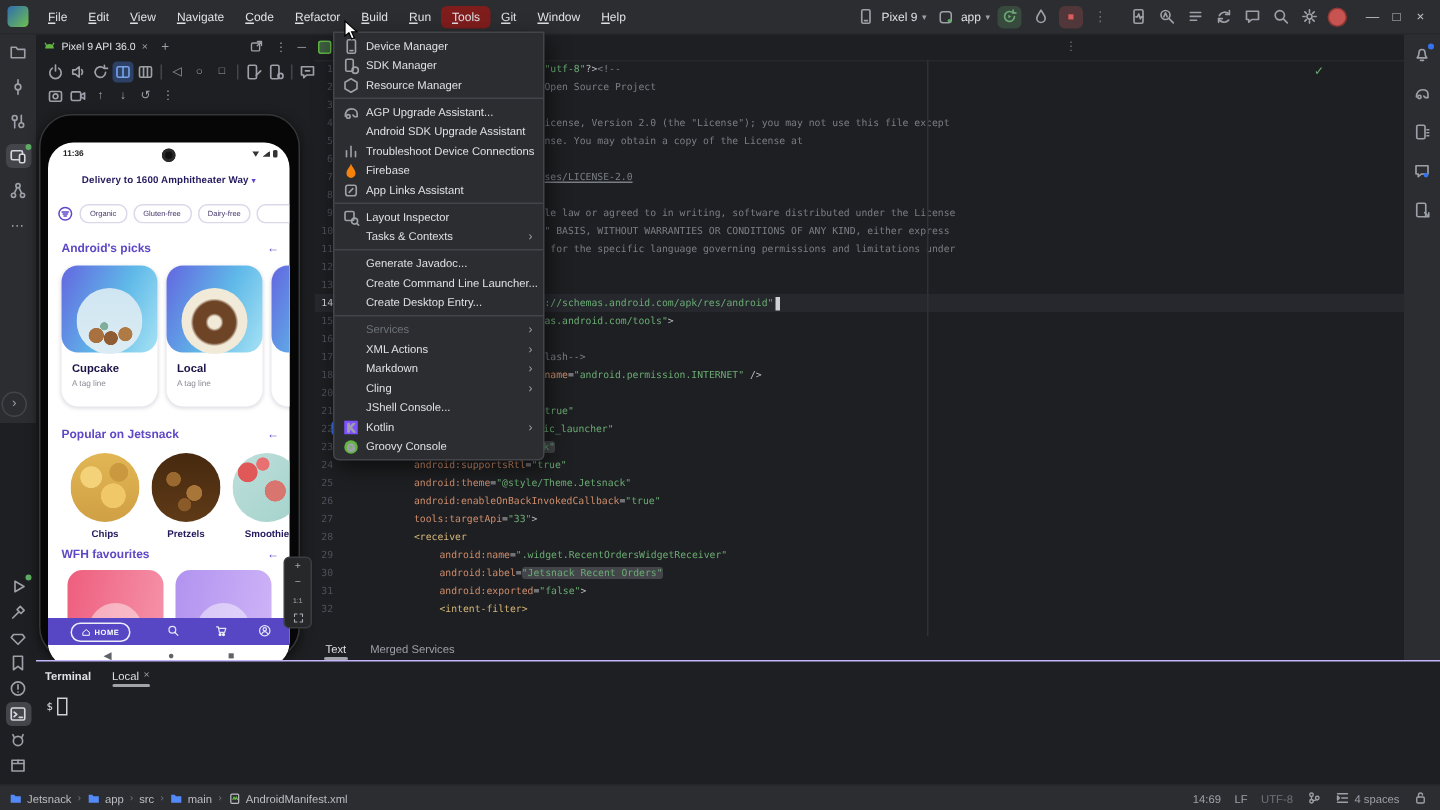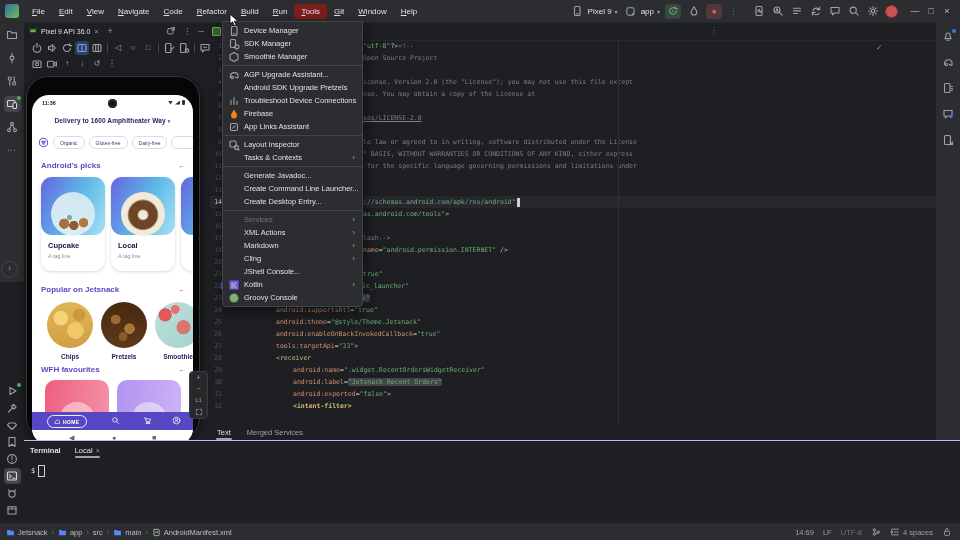--- a/index.html
+++ b/index.html
@@ -767,21 +767,21 @@
         <div class="cl">
           <span class="ln">30</span>
           <span class="lc" style="padding-left: 67px;"><span class="seg a">android:label</span><span class="seg p">=</span><span class="seg sh">"Jetsnack Recent Orders"</span></span>
         </div>
         <div class="cl">
           <span class="ln">31</span>
           <span class="lc" style="padding-left: 67px;"><span class="seg a">android:exported</span><span class="seg p">=</span><span class="seg s">"false"</span><span class="seg p">&gt;</span></span>
         </div>
         <div class="cl">
           <span class="ln">32</span>
-          <span class="lc" style="padding-left: 67px; font-weight: bold;"><span class="seg t">&lt;intent-filter&gt;</span></span>
+          <span class="lc" style="padding-left: 67px;"><span class="seg t">&lt;intent-filter&gt;</span></span>
         </div>
       </div>
     <div class="ruler"></div>
     <div class="etabs" id="etabs">
         <span class="et active">Text</span>
         <span class="et">Merged Services</span>
       </div>
   </div>
 
   <div class="tmenu" id="tmenu">
@@ -802,35 +802,35 @@
           </svg>
         </span>
         <span class="tlabel">SDK Manager</span>
       </div>
       <div class="tm-item">
         <span class="tic">
           <svg width="12" height="12" viewBox="0 0 12 12" fill="none" stroke="currentColor" stroke-width="1.1" stroke-linecap="round" stroke-linejoin="round">
             <path d="M6 1.5l4 2.3v4.4L6 10.5 2 8.2V3.8z"></path>
           </svg>
         </span>
-        <span class="tlabel">Smoothie Manager</span>
+        <span class="tlabel">Resource Manager</span>
       </div>
       <div class="tm-sep"></div>
       <div class="tm-item">
         <span class="tic">
           <svg width="12" height="12" viewBox="0 0 12 12" fill="none" stroke="currentColor" stroke-width="1.1" stroke-linecap="round" stroke-linejoin="round">
             <path d="M2.2 8.5c0-3.2 1.8-4.9 4.3-4.9 2.2 0 3.6 1.4 3.6 3.1v2.1H8.3l-1-1"></path>
             <circle cx="4.2" cy="8.6" r="1.2"></circle>
           </svg>
         </span>
         <span class="tlabel">AGP Upgrade Assistant...</span>
       </div>
       <div class="tm-item">
         <span class="tic"></span>
-        <span class="tlabel">Android SDK Upgrade Pretzels</span>
+        <span class="tlabel">Android SDK Upgrade Assistant</span>
       </div>
       <div class="tm-item">
         <span class="tic">
           <svg width="12" height="12" viewBox="0 0 12 12" fill="none" stroke="currentColor" stroke-width="1.1" stroke-linecap="round" stroke-linejoin="round">
             <path d="M3 9.5v-4M6 9.5v-7M9 9.5V6"></path>
           </svg>
         </span>
         <span class="tlabel">Troubleshoot Device Connections</span>
       </div>
       <div class="tm-item">

